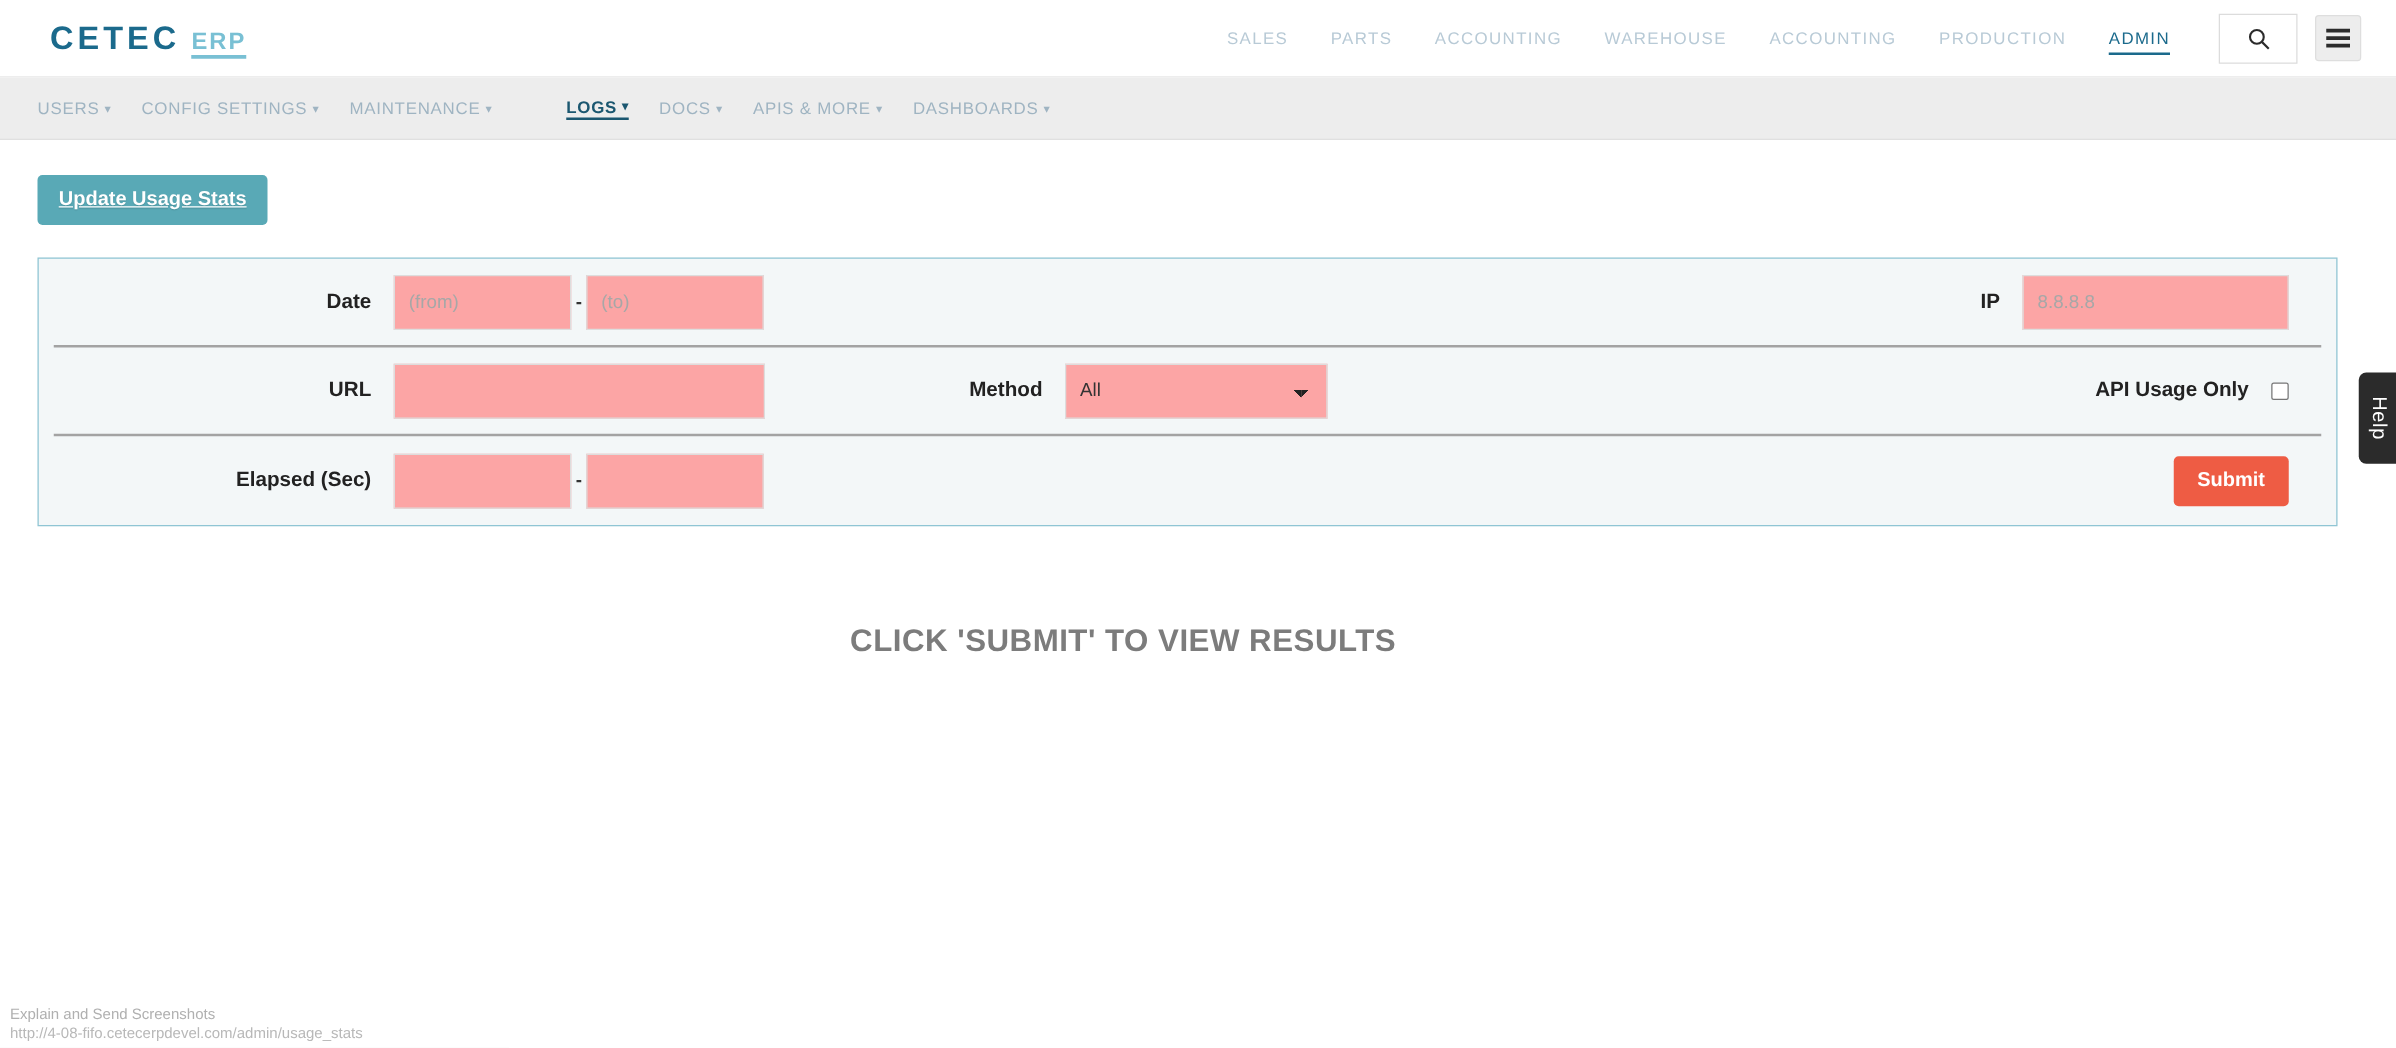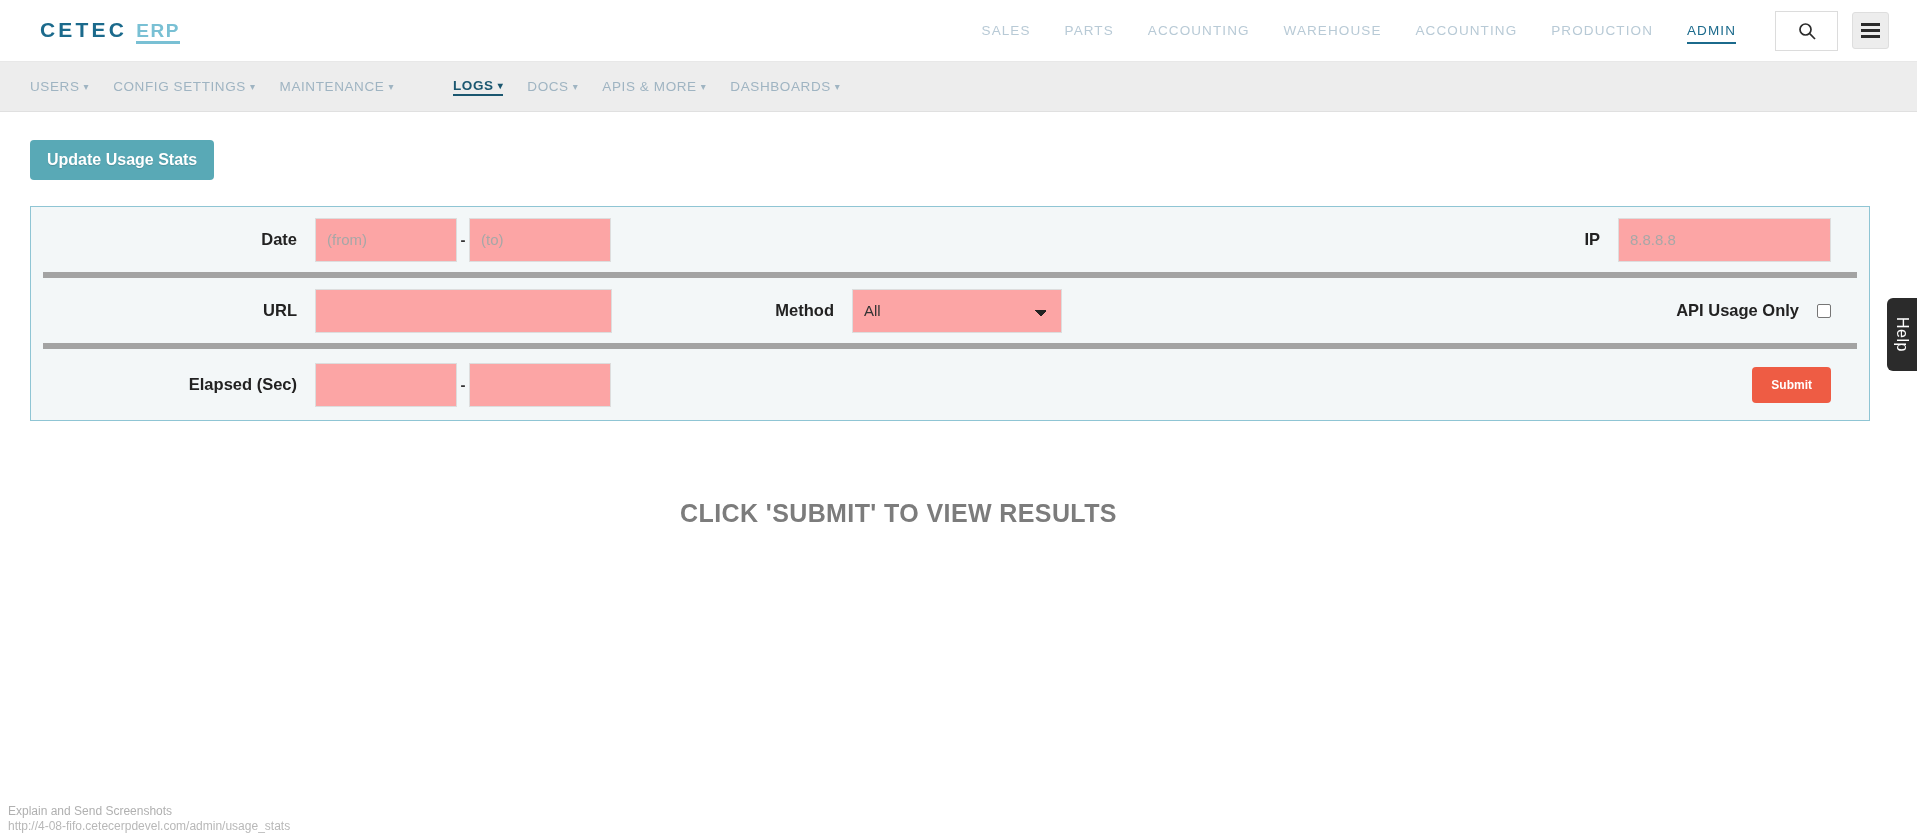--- a/index.html
+++ b/index.html
@@ -20,21 +20,21 @@
     align-items: center;
     border-bottom: 1px solid #e8e8e8;
   }
   .logo {
     margin-left: 40px;
     display: flex;
     align-items: baseline;
     gap: 9px;
   }
   .logo-cetec {
-    font-size: 21px;
+    font-size: 26px;
     font-weight: bold;
     letter-spacing: 3.2px;
     color: #1b6a8c;
     font-family: "Liberation Sans", sans-serif;
   }
   .logo-erp {
     font-size: 19px;
     font-weight: bold;
     letter-spacing: 1.6px;
     color: #79c0d4;
@@ -154,35 +154,36 @@
     background: #59a9b6;
     color: #ffffff;
     font-size: 16px;
     font-weight: bold;
     border: none;
     border-radius: 4px;
     padding: 11px 17px;
     cursor: pointer;
     font-family: "Liberation Sans", sans-serif;
     text-shadow: 0 1px 1px rgba(0,0,0,.15);
+    text-decoration: underline;
   }
 
   
   .filter-panel {
     margin-top: 26px;
     border: 1px solid #8fc5d4;
     background: #f3f7f8;
     width: 1840px;
     padding: 0 12px;
   }
   .filter-row {
     display: flex;
     align-items: center;
     height: 71px;
-    border-bottom: 6px solid #a3a3a3;
+    border-bottom: 2px solid #a3a3a3;
     position: relative;
   }
   .filter-row:last-child { border-bottom: none; }
 
   .cell {
     display: flex;
     align-items: center;
   }
   .cell-label {
     font-size: 16.5px;
@@ -221,21 +222,21 @@
   .chk {
     width: 14px; height: 14px;
     border: 1px solid #767676;
     background: #fff;
     border-radius: 2px;
     cursor: pointer;
   }
   .submit-btn {
     background: #ee5c44;
     color: #ffffff;
-    font-size: 12px;
+    font-size: 16px;
     font-weight: bold;
     border: none;
     border-radius: 4px;
     padding: 11px 19px;
     cursor: pointer;
     font-family: "Liberation Sans", sans-serif;
   }
 
   
   .col-a-label { width: 272px; padding-right: 18px; justify-content: flex-end; }

